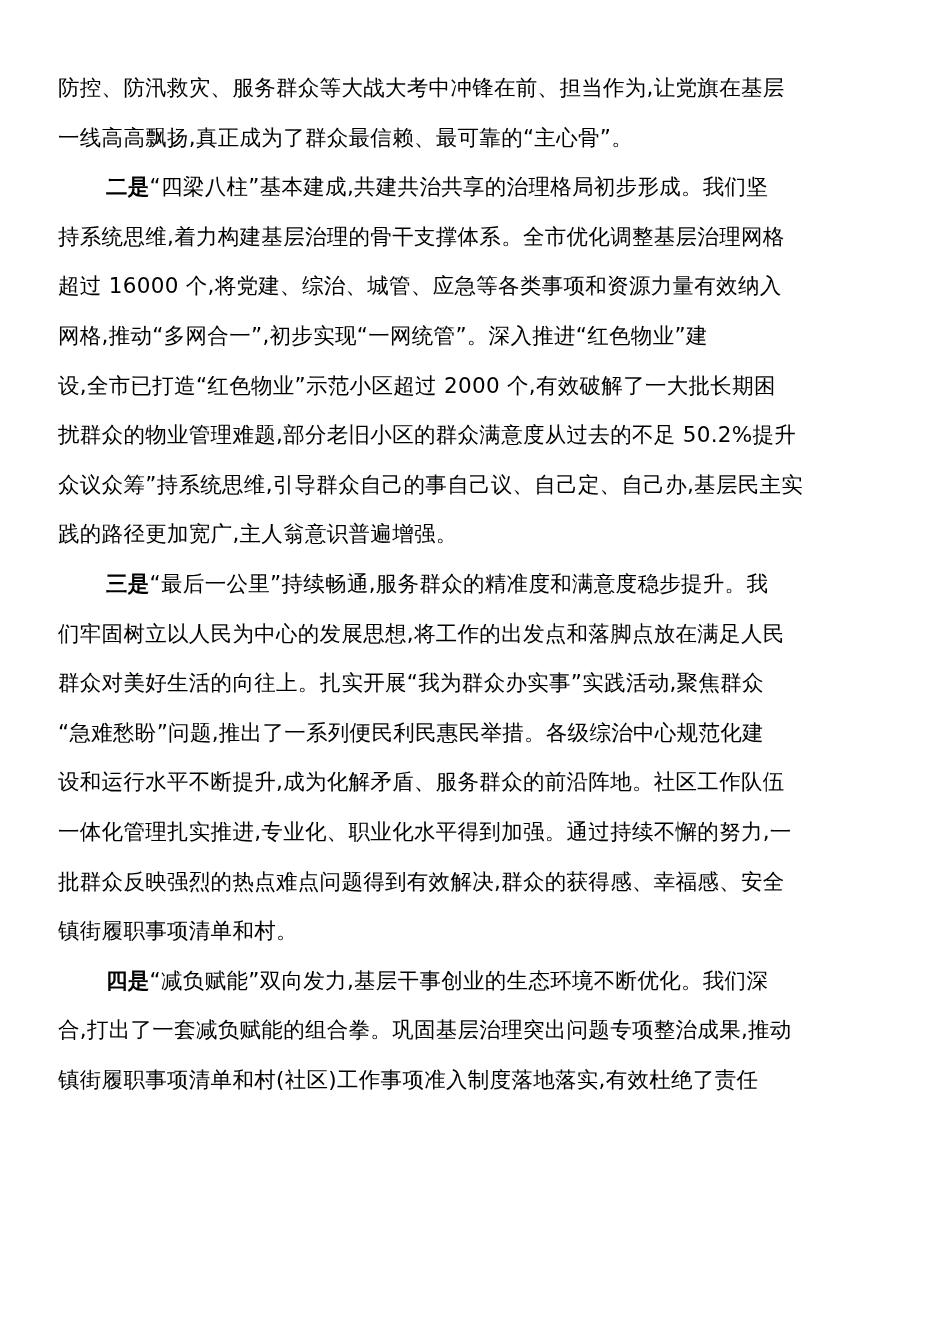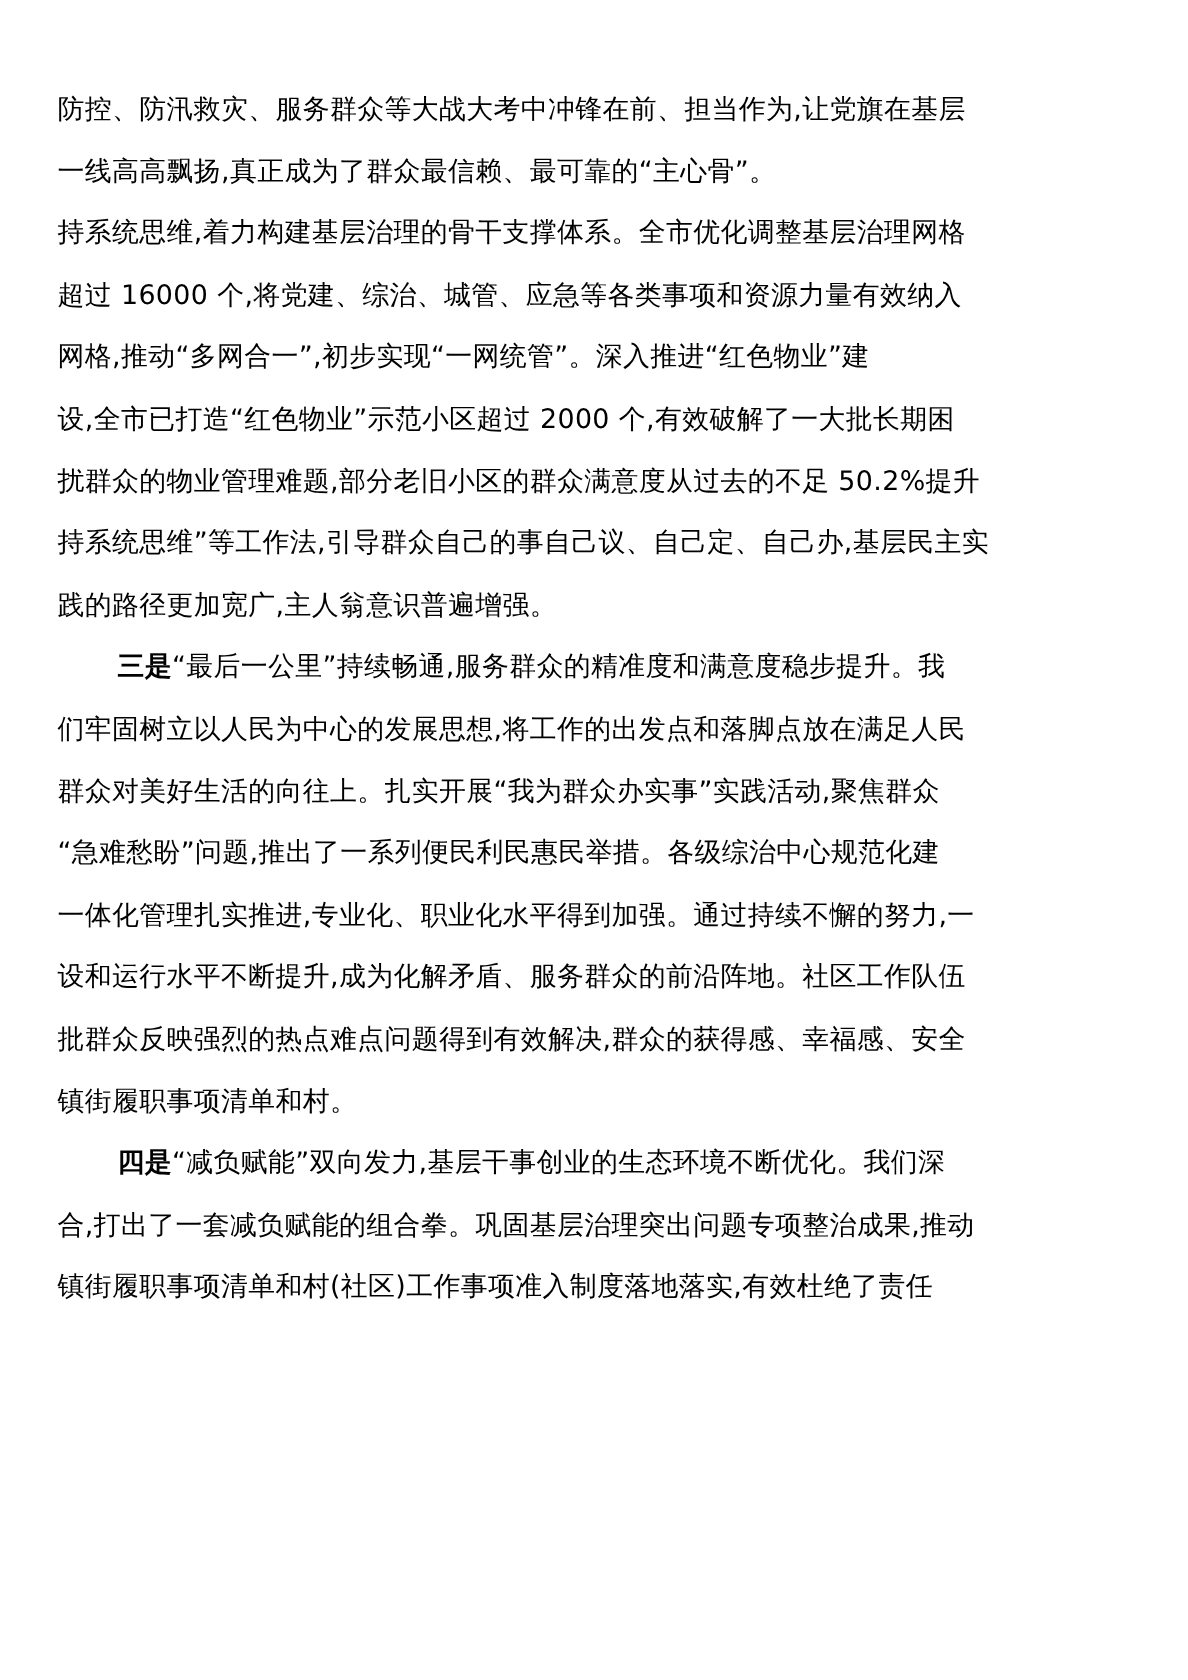--- a/index.html
+++ b/index.html
@@ -10,21 +10,21 @@
     body {
       width: 950px;
       height: 1344px;
       overflow: hidden;
       position: relative;
       font-family: "DejaVu Sans", "Liberation Sans", sans-serif;
       color: #000000;
     }
     .page {
       position: absolute;
-      left: 46px;
+      left: 58px;
       top: 63px;
       width: 834px;
     }
     .line {
       display: block;
       height: 49.6px;
       line-height: 49.6px;
       font-size: 21.5px;
       white-space: nowrap;
       letter-spacing: 0.3px;
@@ -36,36 +36,37 @@
 <body>
 
 <div class="page">
 
   <div>
     <span class="line">防控、防汛救灾、服务群众等大战大考中冲锋在前、担当作为,让党旗在基层</span>
     <span class="line">一线高高飘扬,真正成为了群众最信赖、最可靠的“主心骨”。</span>
   </div>
 
   <div>
+    <span class="line indent"><b class="lead">二是</b><span>“四梁八柱”基本建成,共建共治共享的治理格局初步形成。我们坚</span></span>
     <span class="line">持系统思维,着力构建基层治理的骨干支撑体系。全市优化调整基层治理网格</span>
     <span class="line">超过 16000 个,将党建、综治、城管、应急等各类事项和资源力量有效纳入</span>
     <span class="line">网格,推动“多网合一”,初步实现“一网统管”。深入推进“红色物业”建</span>
     <span class="line">设,全市已打造“红色物业”示范小区超过 2000 个,有效破解了一大批长期困</span>
     <span class="line">扰群众的物业管理难题,部分老旧小区的群众满意度从过去的不足 50.2%提升</span>
-    <span class="line">持系统思维”等工作法,引导群众自己的事自己议、自己定、自己办,基层民主实</span>
+    <span class="line">众议众筹”持系统思维,引导群众自己的事自己议、自己定、自己办,基层民主实</span>
     <span class="line">践的路径更加宽广,主人翁意识普遍增强。</span>
   </div>
 
   <div>
     <span class="line indent"><b class="lead">三是</b><span>“最后一公里”持续畅通,服务群众的精准度和满意度稳步提升。我</span></span>
     <span class="line">们牢固树立以人民为中心的发展思想,将工作的出发点和落脚点放在满足人民</span>
     <span class="line">群众对美好生活的向往上。扎实开展“我为群众办实事”实践活动,聚焦群众</span>
     <span class="line">“急难愁盼”问题,推出了一系列便民利民惠民举措。各级综治中心规范化建</span>
+    <span class="line">设和运行水平不断提升,成为化解矛盾、服务群众的前沿阵地。社区工作队伍</span>
     <span class="line">一体化管理扎实推进,专业化、职业化水平得到加强。通过持续不懈的努力,一</span>
-    <span class="line">设和运行水平不断提升,成为化解矛盾、服务群众的前沿阵地。社区工作队伍</span>
     <span class="line">批群众反映强烈的热点难点问题得到有效解决,群众的获得感、幸福感、安全</span>
     <span class="line">镇街履职事项清单和村。</span>
   </div>
 
   <div>
     <span class="line indent"><b class="lead">四是</b><span>“减负赋能”双向发力,基层干事创业的生态环境不断优化。我们深</span></span>
     <span class="line">合,打出了一套减负赋能的组合拳。巩固基层治理突出问题专项整治成果,推动</span>
     <span class="line">镇街履职事项清单和村(社区)工作事项准入制度落地落实,有效杜绝了责任</span>
   </div>
 

